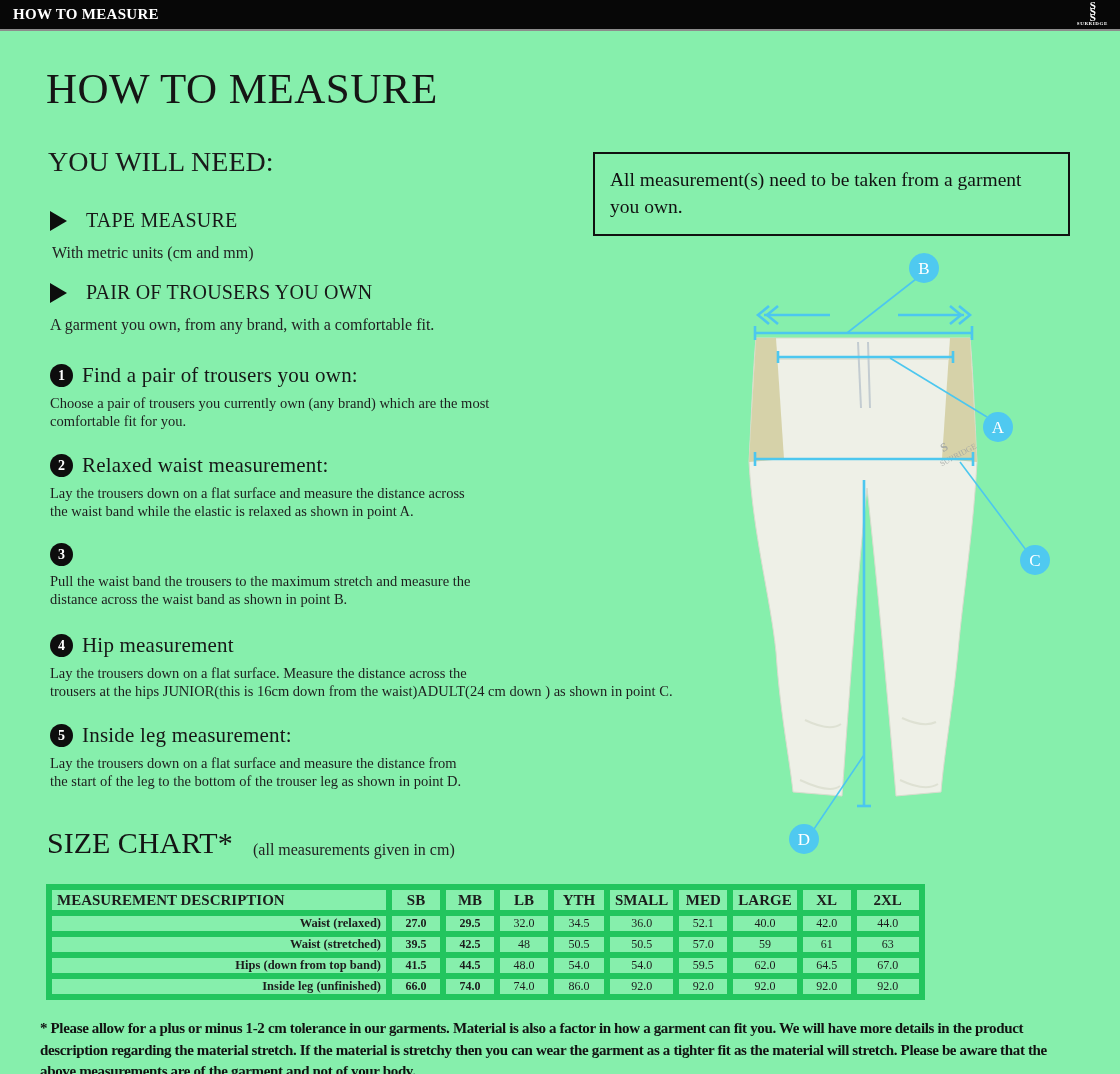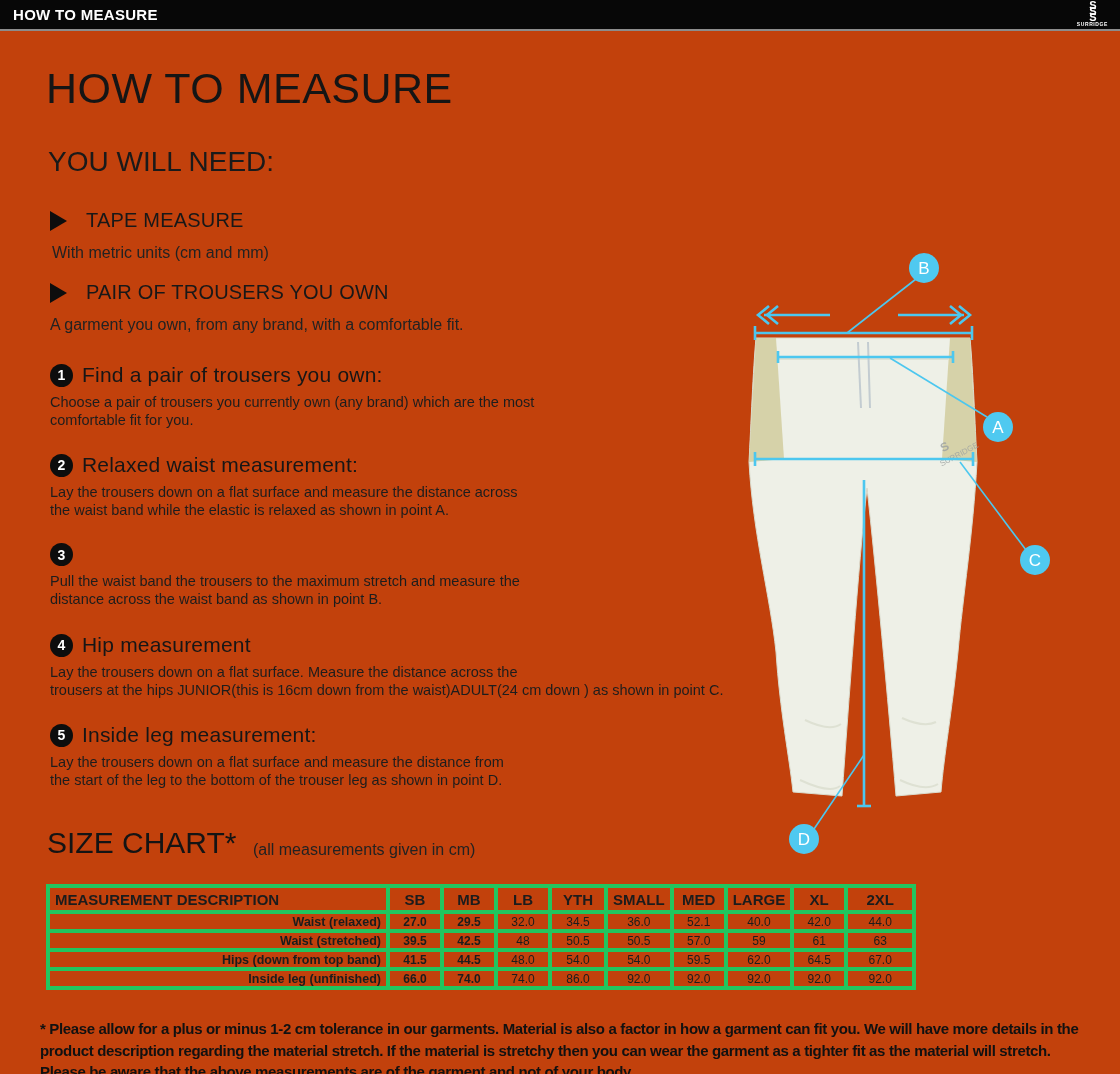--- a/index.html
+++ b/index.html
@@ -1,17 +1,17 @@
 <!DOCTYPE html>
 <html><head>
 <meta charset="utf-8">
 <style>
   html,body{margin:0;padding:0;background:#ffffff;}
-  .canvas{position:relative;width:1120px;height:1074px;background:#c2410c;overflow:hidden;
-          font-family:Liberation Sans, sans-serif;color:#1c1c1c;}
+  .canvas{position:relative;width:1120px;height:1074px;background:#86efac;overflow:hidden;
+          font-family:Liberation Serif, serif;color:#1c1c1c;}
 
   
   .topbar{position:absolute;left:0;top:0;width:1120px;height:29px;background:#070707;
           border-bottom:2px solid #8c8c8c;display:flex;align-items:center;}
   .topbar-title{color:#ffffff;font-size:15px;font-weight:700;letter-spacing:.3px;margin-left:13px;}
   .brand{position:absolute;right:12px;top:2px;display:flex;flex-direction:column;align-items:center;color:#fff;}
   .brand-mark{line-height:6px;font-size:11px;font-weight:700;letter-spacing:-1px;}
   .brand-name{font-size:5px;font-weight:700;letter-spacing:.6px;margin-top:1px;}
 
   .h1{position:absolute;left:46px;top:64px;font-size:43px;font-weight:500;letter-spacing:.5px;color:#151515;}
@@ -41,21 +41,21 @@
   .step1{top:363px;} .step2{top:453px;} .step3{top:543px;} .step4{top:633px;} .step5{top:723px;}
 
   
   .diagram{position:absolute;left:730px;top:240px;width:390px;height:640px;}
 
   
   .sc-head{position:absolute;left:47px;top:826px;font-size:30px;font-weight:500;color:#141414;}
   .sc-sub{position:absolute;left:253px;top:841px;font-size:16px;color:#222;}
   table.size{position:absolute;left:46px;top:884px;border-collapse:collapse;table-layout:fixed;
              border:2px solid #141414;}
-  table.size th,table.size td{border:4px solid #22c55e;padding:0 5px;box-sizing:border-box;
+  table.size th,table.size td{border:6px solid #22c55e;padding:0 5px;box-sizing:border-box;
              font-size:12px;text-align:center;white-space:nowrap;overflow:hidden;}
   table.size th{font-size:15px;font-weight:700;height:26px;}
   table.size th.col-label{text-align:left;}
   tr.metric td{font-size:10.5px;font-weight:700;text-align:left;height:17px;}
   tr.datarow td{height:19px;}
   tr.datarow td.rowlabel{text-align:right;font-weight:700;font-size:12.5px;}
   tr.datarow td.b{font-weight:700;}
 
   .footer{position:absolute;left:40px;top:1018px;width:1044px;font-size:15px;font-weight:600;
           letter-spacing:-0.35px;line-height:21.5px;color:#111;}
@@ -69,20 +69,21 @@
     <span class="topbar-title">HOW TO MEASURE</span>
     <div class="brand">
       <span class="brand-mark">S<br>S<br>S</span>
       <span class="brand-name">SURRIDGE</span>
     </div>
   </header>
 
   <div class="h1">HOW TO MEASURE</div>
   <div class="h2">YOU WILL NEED:</div>
 
+  <div class="notebox">All measurement(s) need to be taken from a garment you own.</div>
 
   <div class="need need1">
     <div class="need-row">
       <span class="tri"></span>
       <span class="need-label">TAPE MEASURE</span>
     </div>
     <div class="need-sub">With metric units (cm and mm)</div>
   </div>
   <div class="need need2">
     <div class="need-row">

